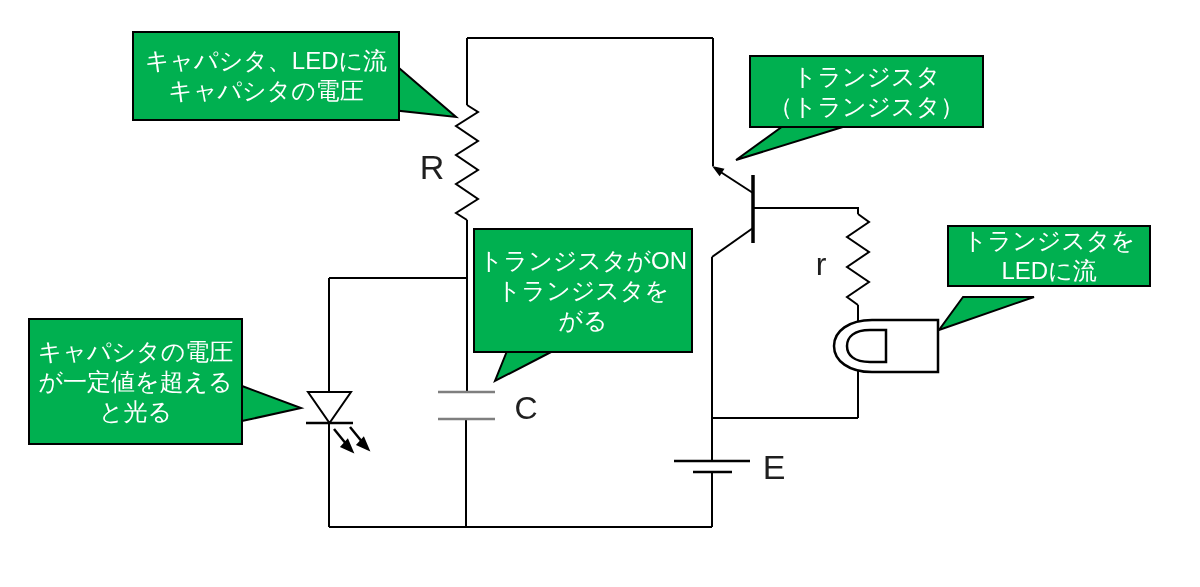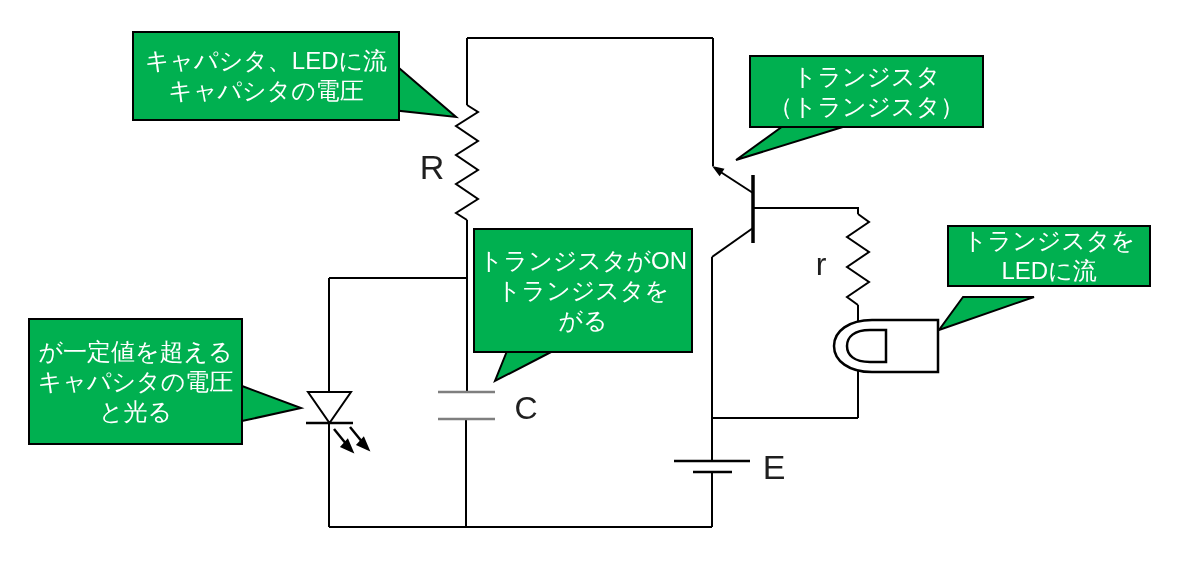--- a/index.html
+++ b/index.html
@@ -119,22 +119,22 @@
     <span>トランジスタを</span>
     <span>がる</span>
   </div>
 
   <div class="callout" style="left:947px;top:225px;width:204px;height:62px;">
     <span>トランジスタを</span>
     <span>LEDに流</span>
   </div>
 
   <div class="callout" style="left:28px;top:318px;width:215px;height:127px;">
+    <span>キャパシタの電圧</span>
     <span>が一定値を超える</span>
-    <span>キャパシタの電圧</span>
     <span>と光る</span>
   </div>
 
   <div class="comp-label" style="left:408px;top:148px;width:48px;font-size:34px;">R</div>
   <div class="comp-label" style="left:504px;top:390px;width:44px;font-size:32px;">C</div>
   <div class="comp-label" style="left:752px;top:448px;width:44px;font-size:34px;">E</div>
   <div class="comp-label" style="left:801px;top:246px;width:40px;font-size:32px;">r</div>
 
 </div>
 

